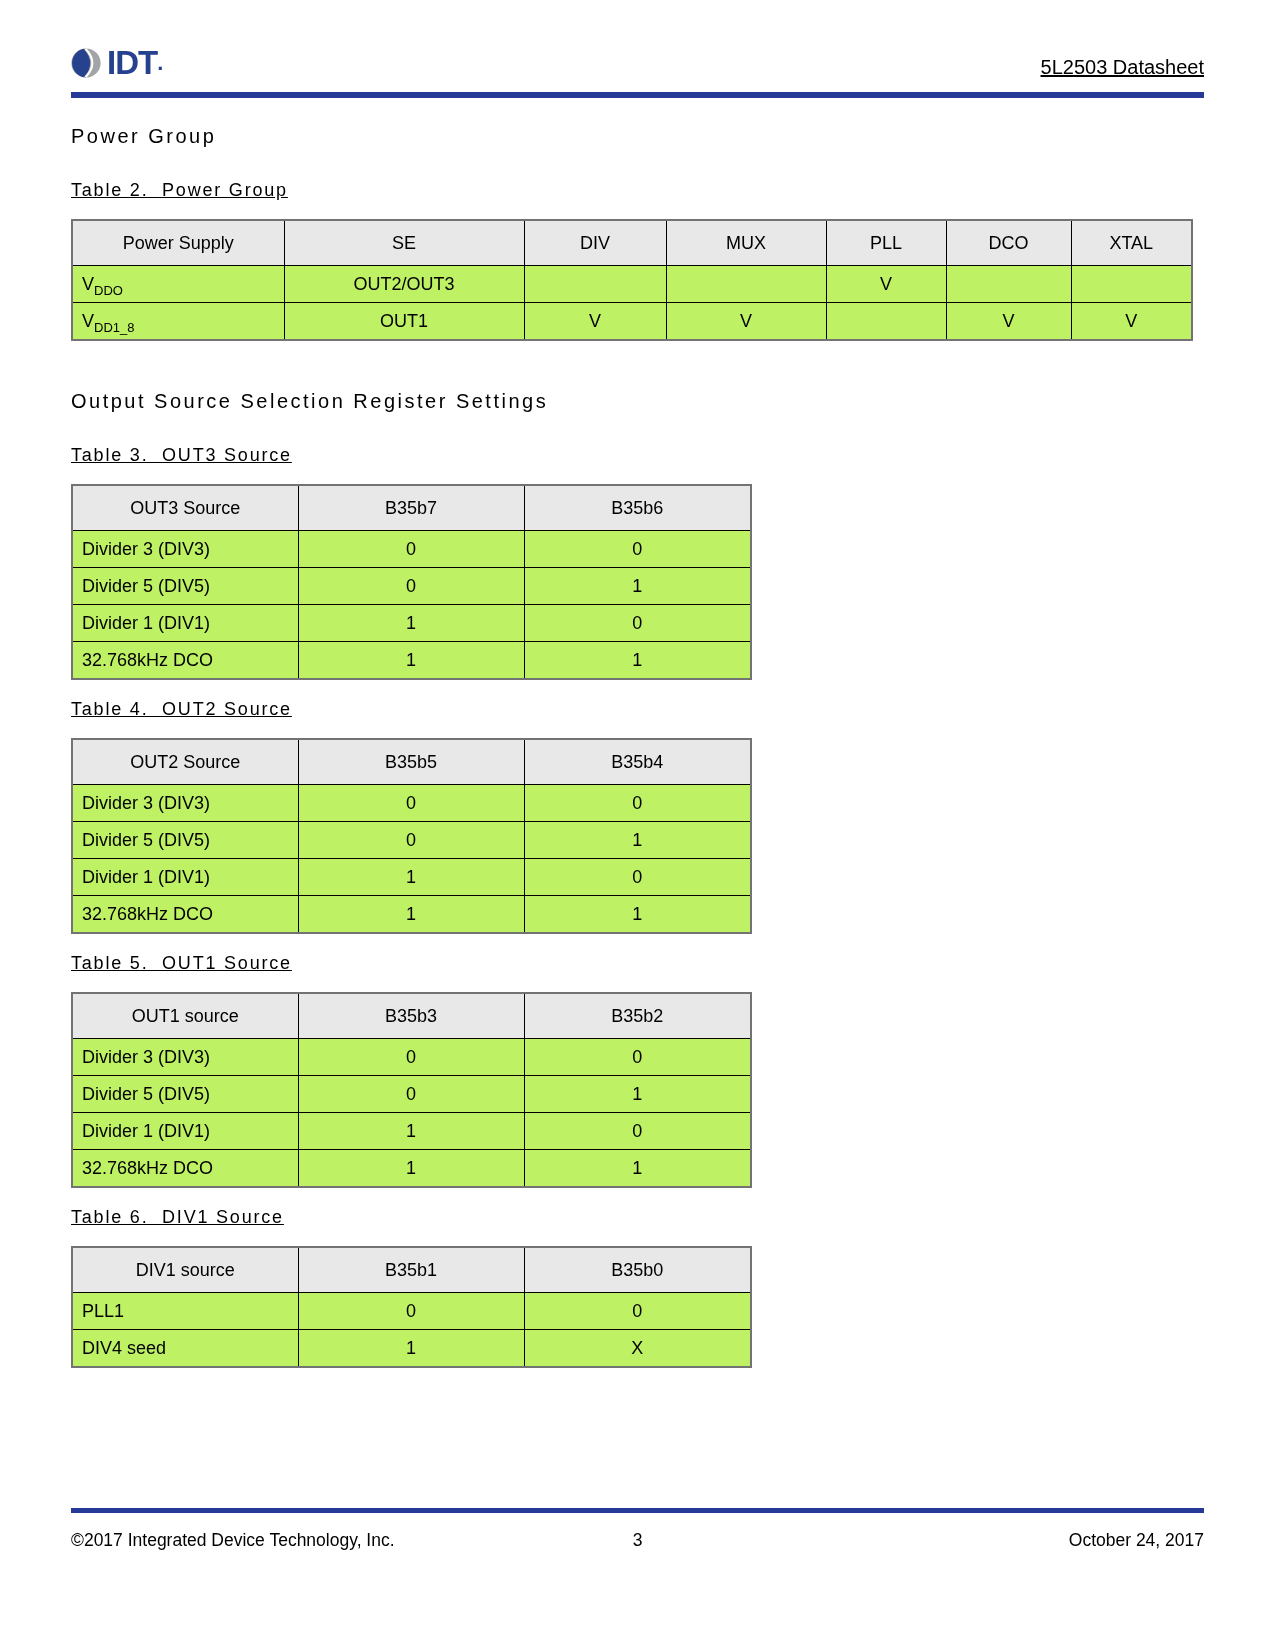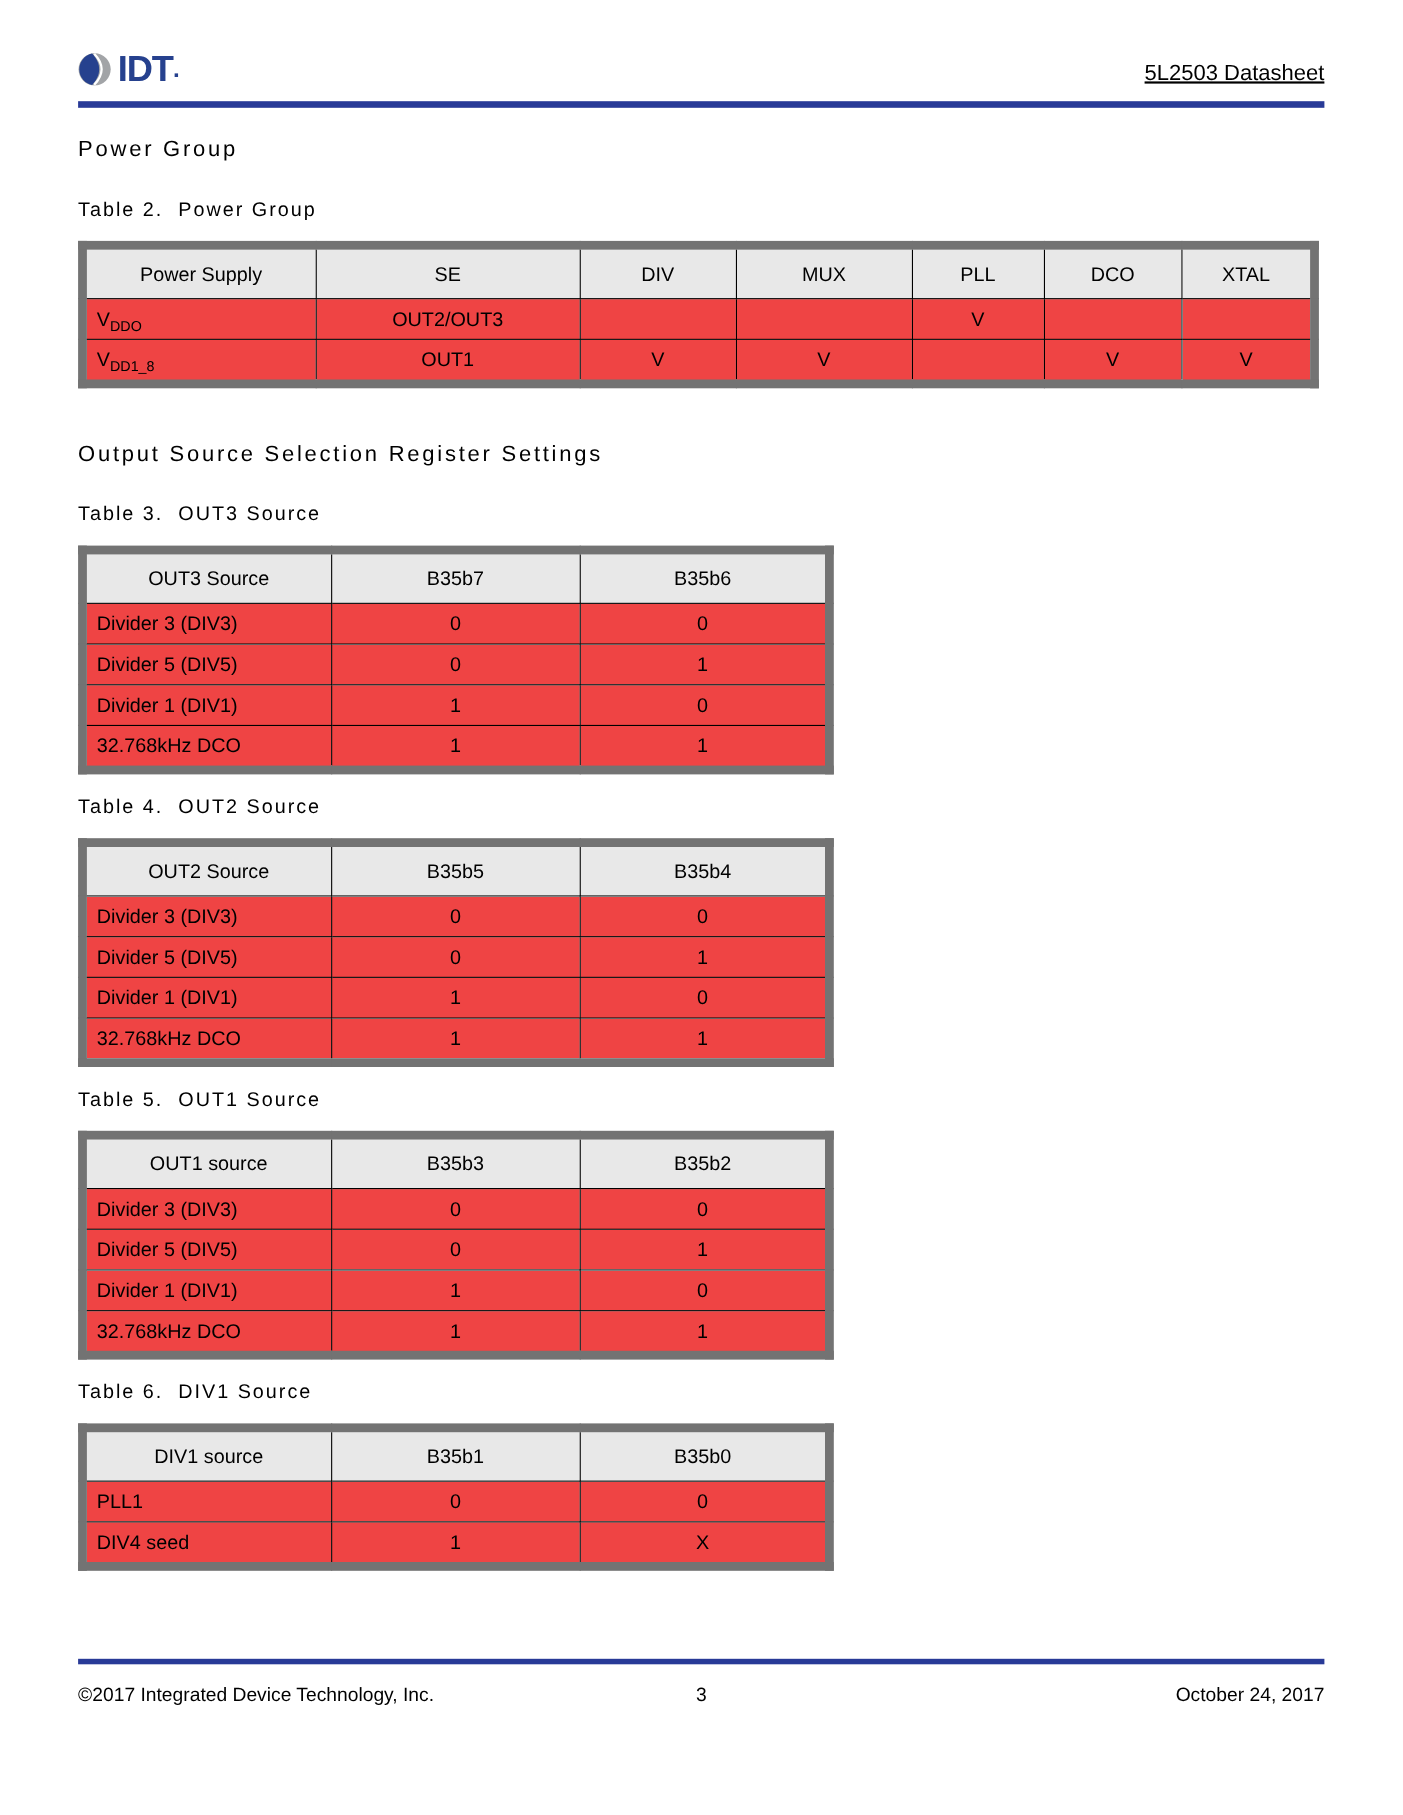--- a/index.html
+++ b/index.html
@@ -26,37 +26,37 @@
   .rule { height: 6px; background: #283a97; margin-top: 14px; }
 
   
   .section-heading {
     font-size: 20px; font-weight: 400; letter-spacing: 2.5px;
     line-height: 34px; margin: 21px 0 0 0;
   }
   .section-heading.second { margin-top: 43px; }
   .caption {
     font-size: 18px; letter-spacing: 1.8px; line-height: 21px;
-    margin-top: 27px; white-space: pre-wrap;
+    margin-top: 27px; white-space: pre-wrap; text-decoration: underline;
   }
   .caption.mt-lg { margin-top: 19px; }
 
   
   table.tbl {
     border-collapse: collapse; table-layout: fixed;
-    margin-top: 18px; border: 8px solid #737373;
+    margin-top: 18px; border: 2px solid #737373;
   }
   .tbl th, .tbl td {
     border: 1px solid #000;
     font-size: 18px; font-weight: 400;
     text-align: center; vertical-align: middle;
     padding: 0; overflow: hidden;
   }
   .tbl th { background: #e8e8e8; height: 44px; }
-  .tbl td { height: 36px; background: #ef4444; }
+  .tbl td { height: 36px; background: #bef264; }
   .tbl td.left { text-align: left; padding-left: 9px; }
   .tbl sub { font-size: 13px; line-height: 0; }
   .tbl-power { width: 1122px; }
   .tbl-small { width: 679px; padding-left: 32px; }
 
   
   .footer { position: absolute; left: 71px; right: 71px; top: 1508px; }
   .footer-rule { height: 5px; background: #283a97; }
   .footer-row { position: relative; display: flex; justify-content: space-between; margin-top: 17px; font-size: 17.5px; }
   .footer-page { position: absolute; left: 50%; transform: translateX(-50%); }

